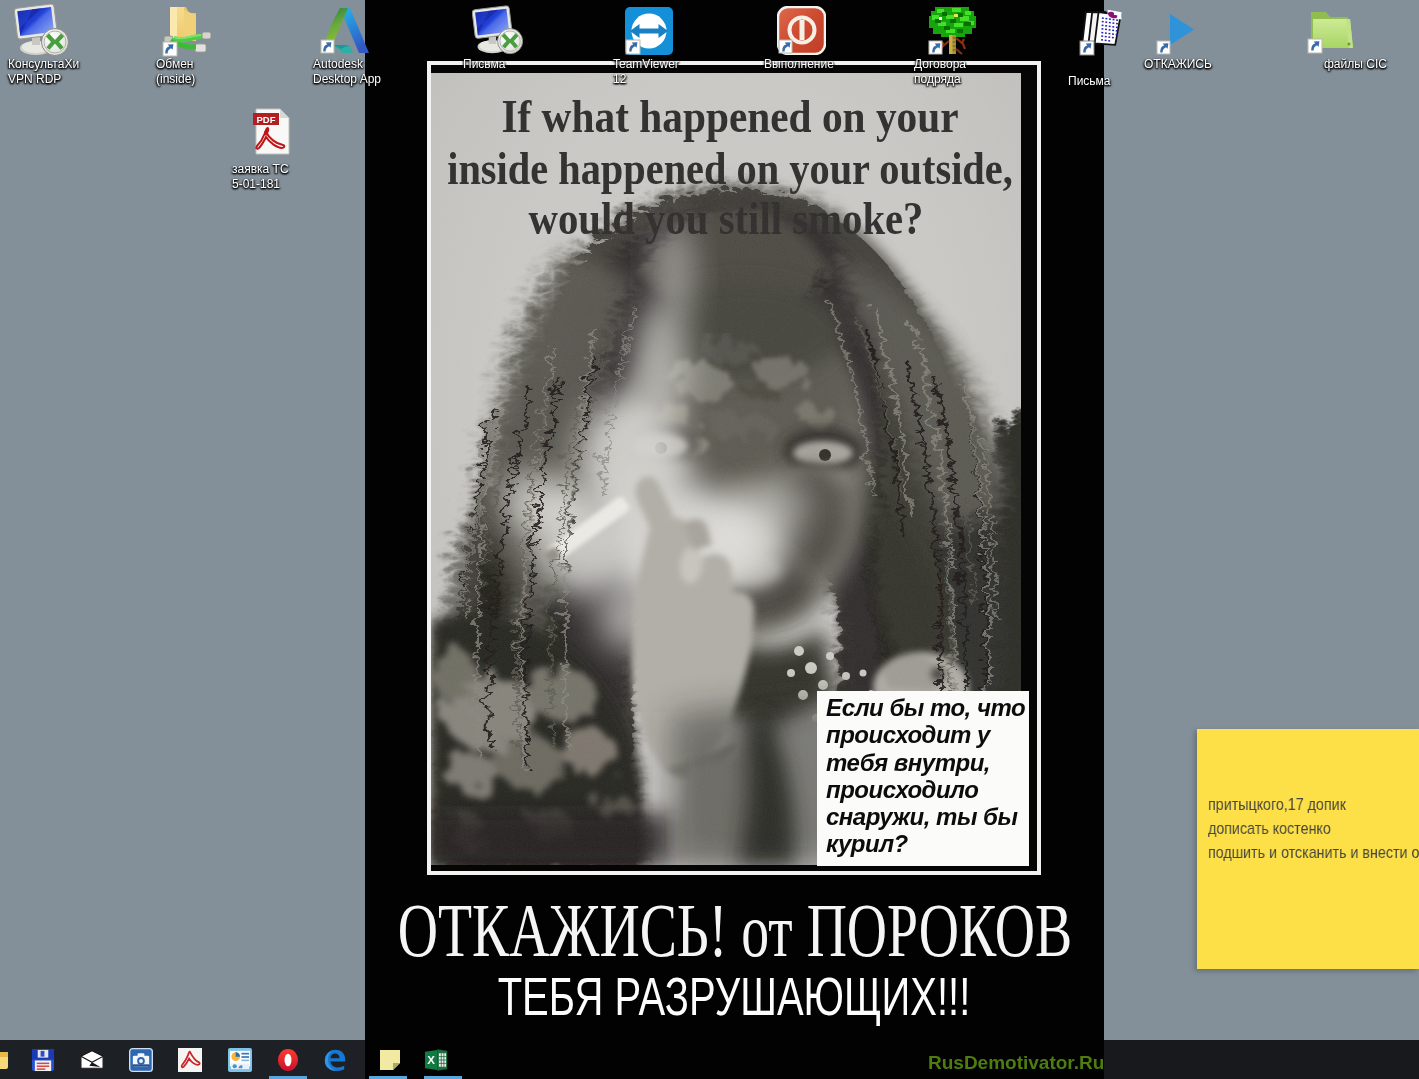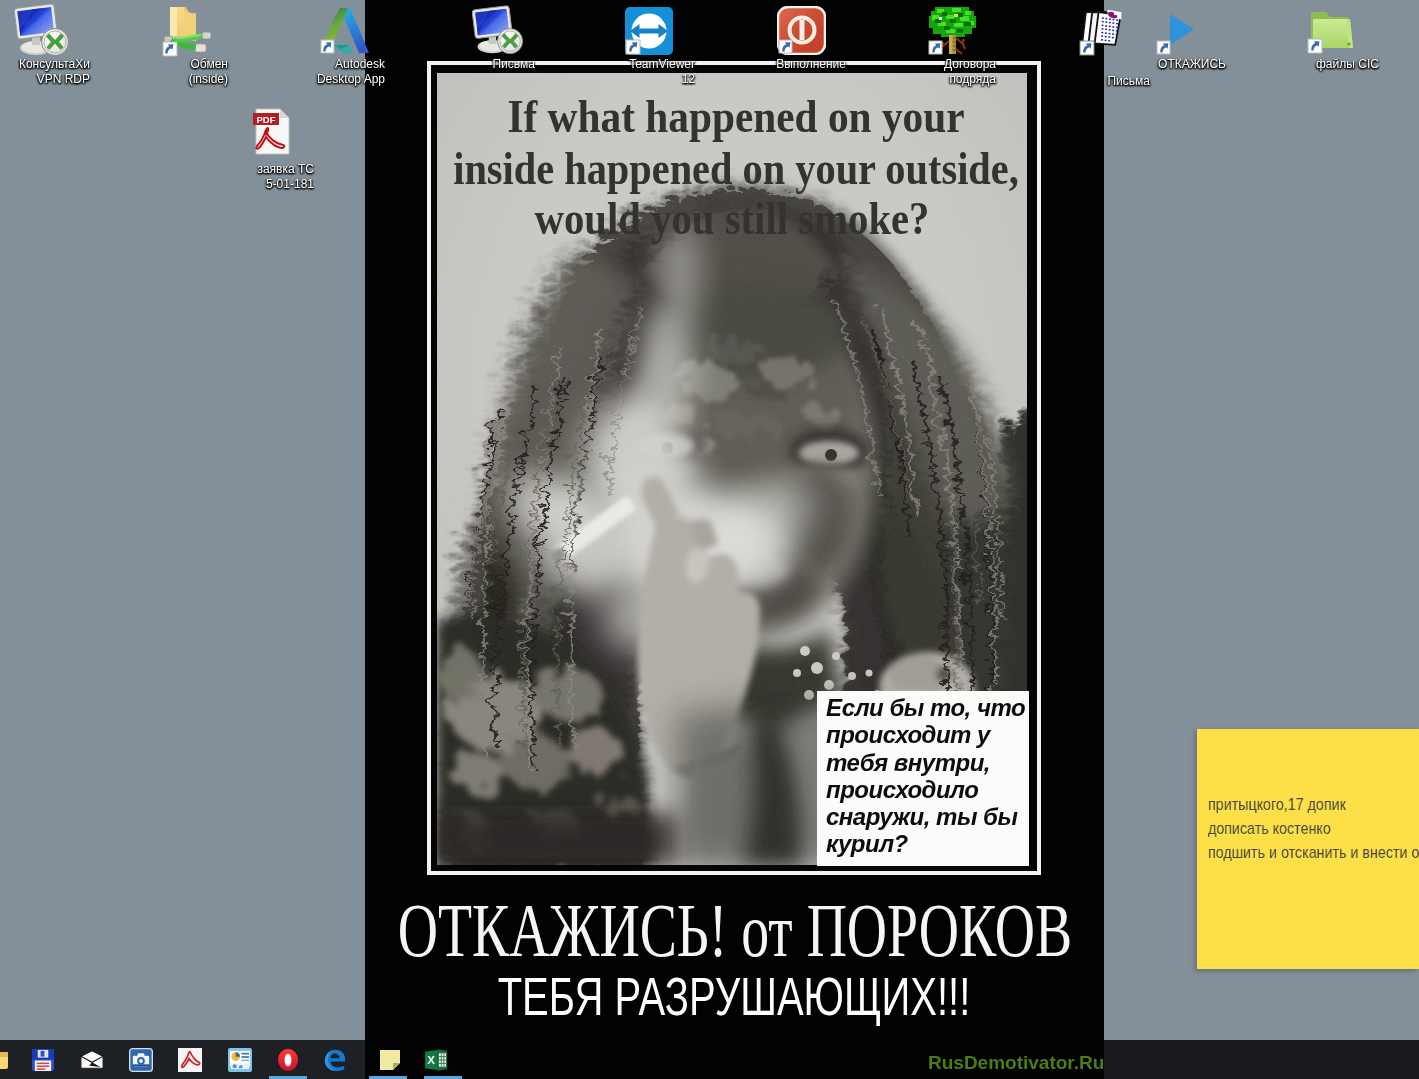--- a/index.html
+++ b/index.html
@@ -4,36 +4,36 @@
 <style>
 html,body{margin:0;padding:0;}
 body{width:1419px;height:1079px;overflow:hidden;position:relative;
   background:#839099;font-family:"Liberation Sans",sans-serif;}
 .abs{position:absolute;}
 svg{will-change:transform;}
 
 #poster{left:365px;top:0;width:739px;height:1079px;background:#020202;}
 #frame{position:absolute;left:62px;top:61px;width:606px;height:806px;
   border:4px solid #f2f2f2;background:#050505;}
-#photo{position:absolute;left:58px;top:73px;width:590px;height:792px;padding-left:14px;}
+#photo{position:absolute;left:66px;top:73px;width:590px;height:792px;}
 #quotebox{will-change:transform;position:absolute;left:452px;top:691px;width:212px;height:175px;
   background:#fbfbfa;color:#0c0c0c;font-weight:bold;font-style:italic;
   font-size:24px;line-height:27.3px;padding:3px 0 16px 9px;box-sizing:border-box;
   letter-spacing:-0.5px;}
 #bigline1{left:370px;top:887px;color:#f5f5f5;white-space:nowrap;
   font-family:"Liberation Serif",serif;font-size:76px;
   transform:translateX(-50%) scaleX(0.733);}
 #bigline2{left:369px;top:966px;color:#fdfdfd;white-space:nowrap;font-size:53px;
   transform:translateX(-50%) scaleX(0.755);}
 #watermark{will-change:transform;left:563px;top:1052px;color:#4d7c0f;font-size:19px;font-weight:bold;}
 
 .dicon{position:absolute;}
-.dlabel{position:absolute;color:#fff;font-size:12px;text-align:right;will-change:transform;
+.dlabel{position:absolute;color:#fff;font-size:12px;text-align:left;will-change:transform;
   line-height:15px;text-shadow:0 1px 2px #000,1px 1px 2px #000,-1px 1px 2px #000;
-  white-space:pre;}
+  white-space:pre;margin-left:8px;}
 
 #note{left:1197px;top:729px;width:222px;height:240px;background:#fde047;
   box-shadow:-2px 2px 5px rgba(0,0,0,0.25);}
 #note .t{position:absolute;left:11px;top:64px;will-change:transform;color:#46463f;font-size:17px;
   line-height:24px;white-space:pre;transform:scaleX(0.84);transform-origin:0 0;}
 
 #tb1{left:0;top:1040px;width:365px;height:39px;background:#1d2024;}
 #tb2{left:365px;top:1040px;width:739px;height:39px;background:transparent;}
 #tb3{left:1104px;top:1040px;width:315px;height:39px;background:#17191c;}
 .tbic{position:absolute;top:1048px;width:24px;height:24px;}

